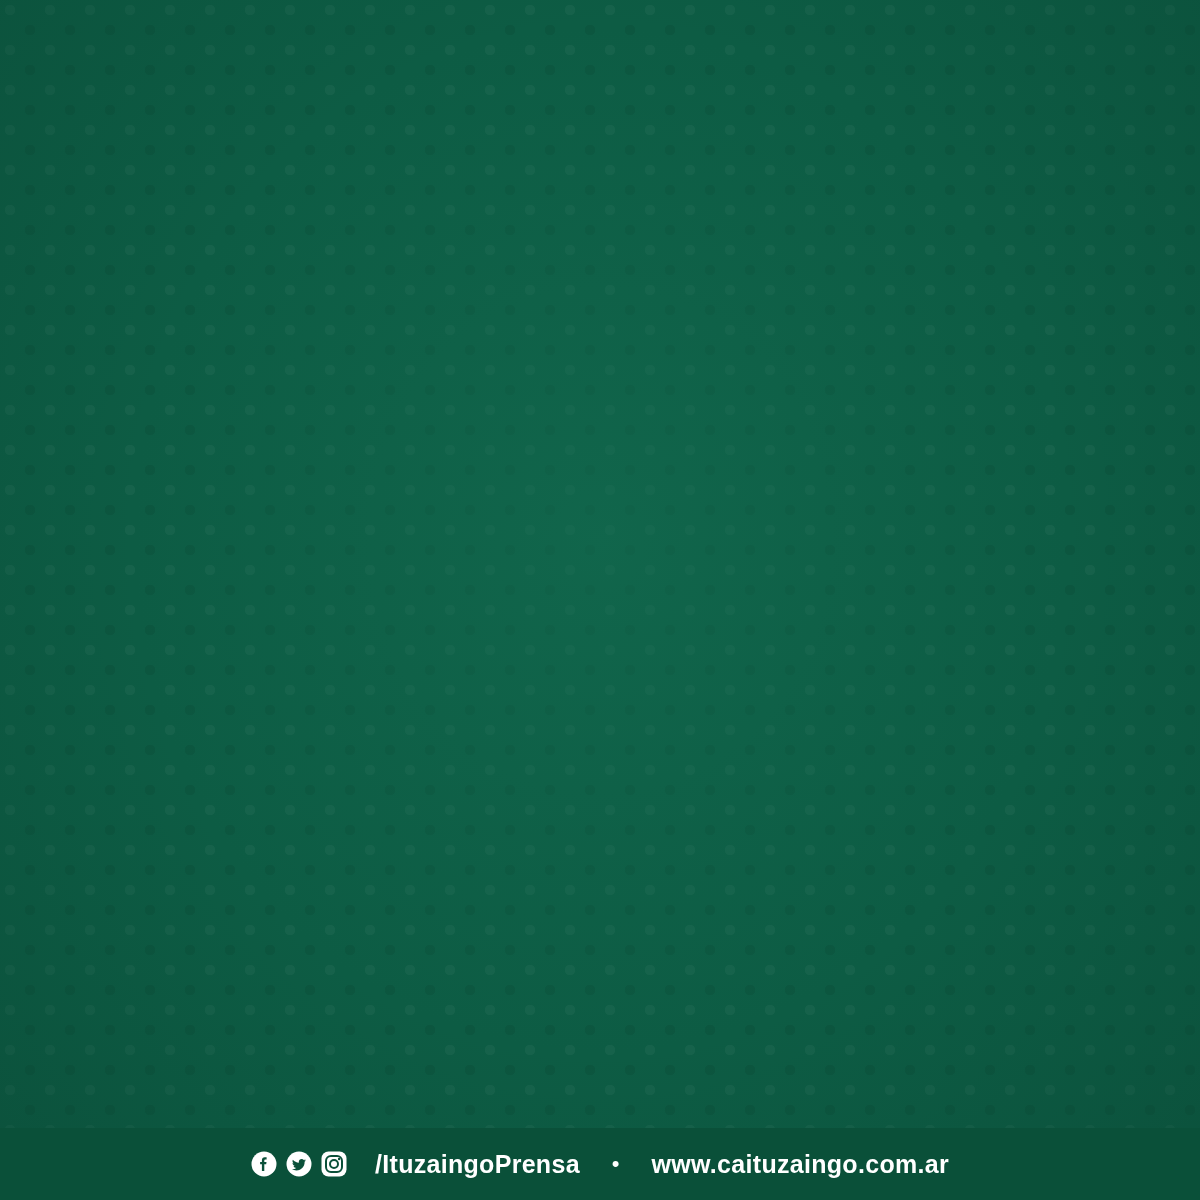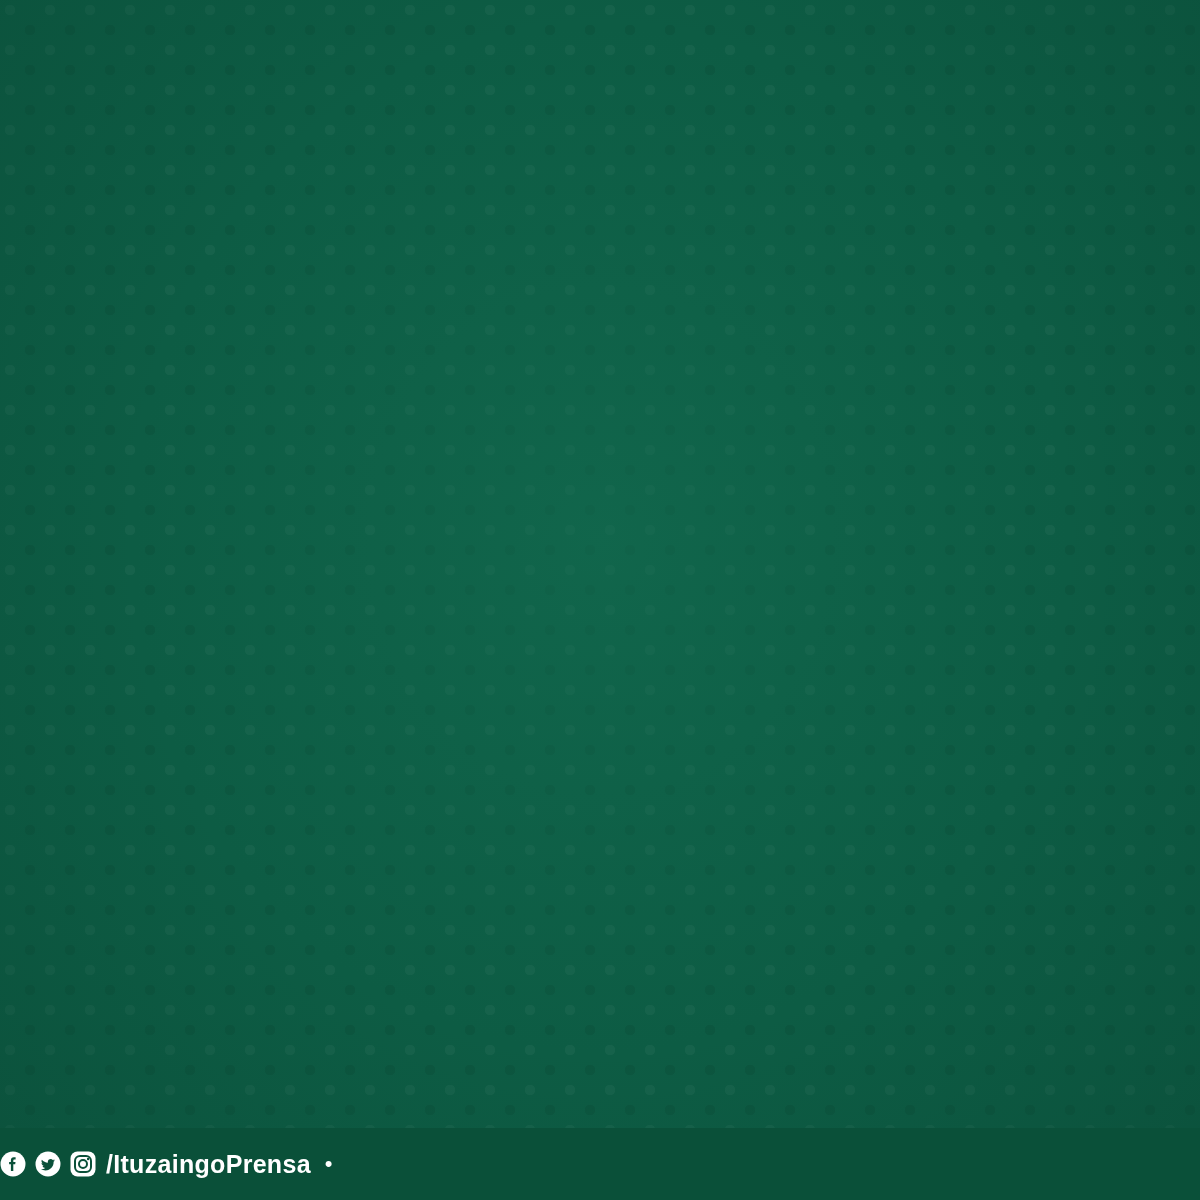--- a/index.html
+++ b/index.html
@@ -89,22 +89,22 @@
   
   .footer {
     position: absolute;
     left: 0;
     right: 0;
     bottom: 0;
     height: 72px;
     background: #0a5039;
     display: flex;
     align-items: center;
-    justify-content: flex-start;
-    gap: 10px;
+    justify-content: center;
+    gap: 28px;
   }
   .footer-icons {
     display: flex;
     align-items: center;
     gap: 9px;
   }
   .footer-icons svg { display: block; }
   .footer-text {
     color: #ffffff;
     font-size: 25px;
@@ -180,14 +180,15 @@
         <svg width="26" height="26" viewBox="0 0 26 26" aria-hidden="true">
           <rect x="0.5" y="0.5" width="25" height="25" rx="7" fill="#ffffff"></rect>
           <rect x="5" y="5" width="16" height="16" rx="5" fill="none" stroke="#0a5039" stroke-width="2"></rect>
           <circle cx="13" cy="13" r="4" fill="none" stroke="#0a5039" stroke-width="2"></circle>
           <circle cx="18.1" cy="8" r="1.2" fill="#0a5039"></circle>
         </svg>
       </span>
     </span>
     <span class="footer-text">/ItuzaingoPrensa</span>
     <span class="footer-dot">•</span>
+    <span class="footer-text">www.caituzaingo.com.ar</span>
   </div>
 </div>
 
 </body></html>

